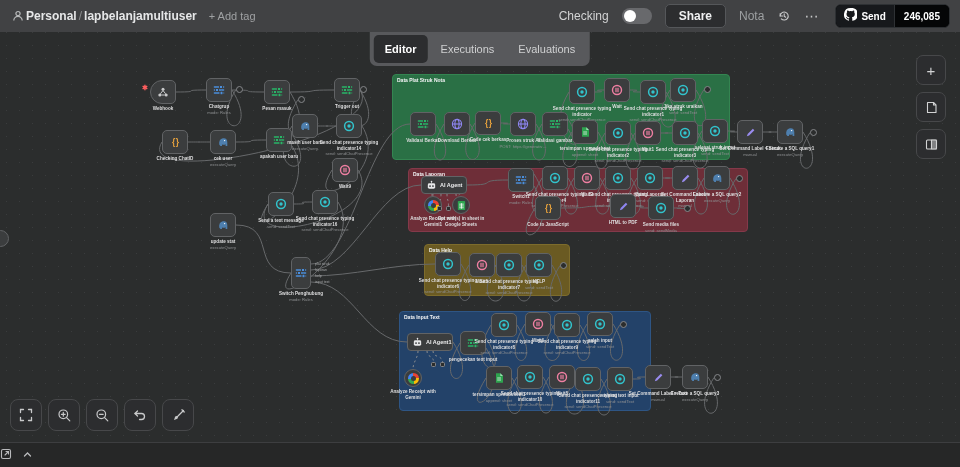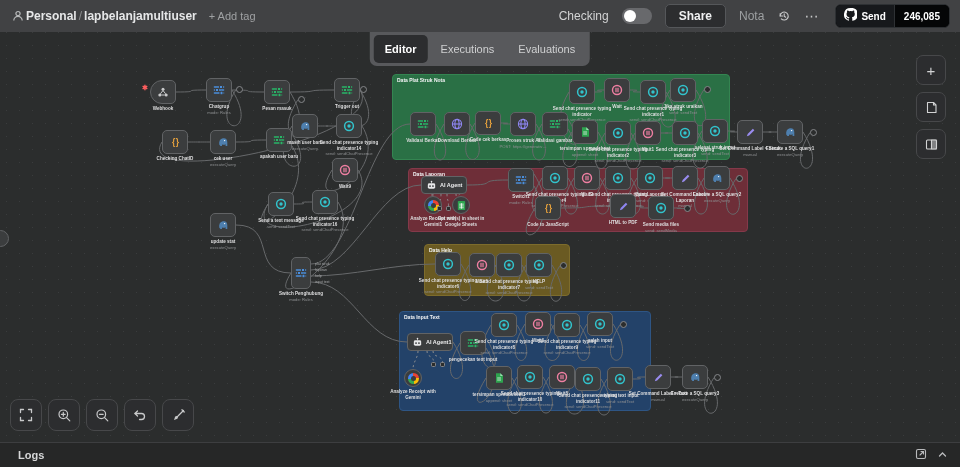--- a/index.html
+++ b/index.html
@@ -783,21 +783,20 @@
   </div>
   <div class="side-btn" style="top:129px">
     <svg width="13" height="13" viewBox="0 0 13 13" fill="none" stroke="#d2d3d4" stroke-width="1.1">
         <rect x="1.5" y="2" width="10" height="9" rx="1"></rect>
         <path d="M6.5 2 v9"></path>
         <rect x="6.5" y="2" width="5" height="9" fill="#d2d3d4" opacity="0.5"></rect>
       </svg>
   </div>
 
   <div id="logsbar">
-    <span class="logs-label">Logs</span>
     <span class="logs-icons">
       <span>
         <svg width="12" height="12" viewBox="0 0 12 12" fill="none" stroke="#b9babc" stroke-width="1.1" stroke-linecap="round">
             <rect x="1.5" y="1.5" width="9" height="9" rx="1.5"></rect>
             <path d="M5 7 L8.5 3.5 M6 3.5 h2.5 v2.5"></path>
           </svg>
       </span>
       <span>
         <svg width="11" height="11" viewBox="0 0 11 11" fill="none" stroke="#b9babc" stroke-width="1.3" stroke-linecap="round">
             <path d="M2.5 7 L5.5 4 L8.5 7"></path>

